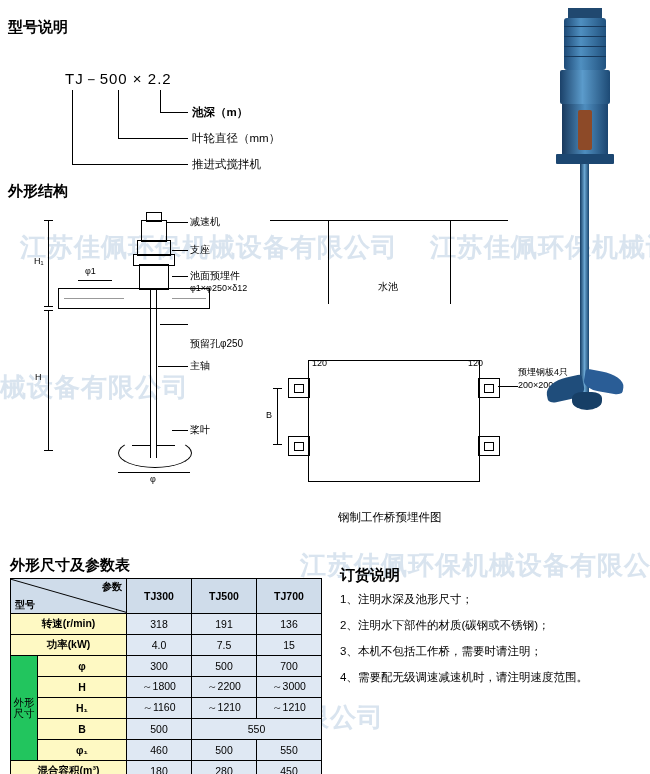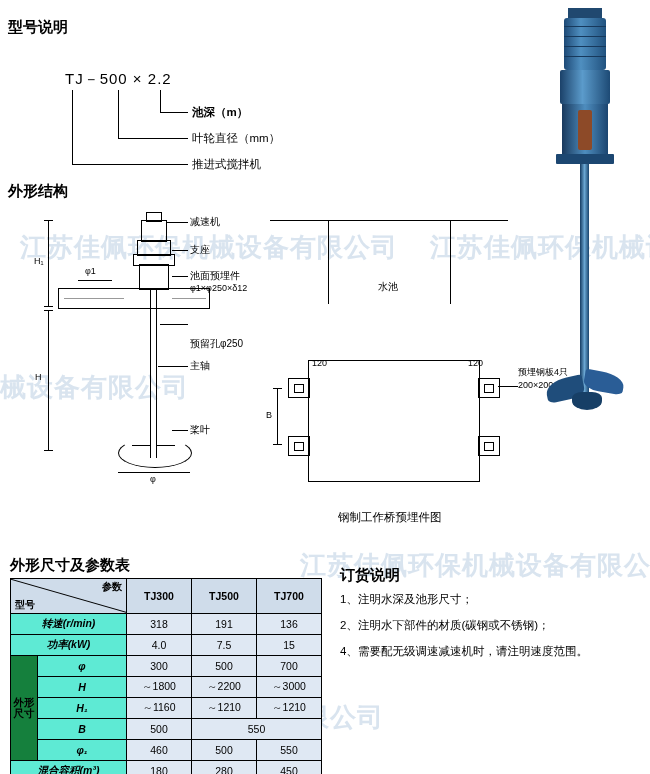--- a/index.html
+++ b/index.html
@@ -47,22 +47,22 @@
   }
   table td,table th{
     border:1px solid #000;
     text-align:center;
     height:20px;
     padding:0 2px;
     background:#dfe8f3;
     font-weight:normal;
   }
   .hdr{background:#cfdcea;font-weight:bold;}
-  .rowlbl{background:#5eead4;font-weight:bold;width:84px;font-style:italic;}
-  .vert{width:22px;background:#15803d;font-weight:bold;line-height:1.05;}
+  .rowlbl{background:#fef9c3;font-weight:bold;width:84px;}
+  .vert{width:22px;background:#22c55e;font-weight:normal;line-height:1.05;}
   
   #order-title{left:340px;top:566px;}
   #order-list{position:absolute;left:340px;top:592px;width:300px;}
   #order-list div{font-size:11.5px;margin-bottom:11px;line-height:1.3;}
   
   #photo{position:absolute;left:520px;top:0;width:130px;height:460px;}
 </style>
 </head>
 <body>
 
@@ -273,14 +273,15 @@
     <td>280</td>
     <td>450</td>
   </tr>
 </tbody>
   </table>
 
 <div class="sec-title" id="order-title">订货说明</div>
 <div id="order-list">
   <div>1、注明水深及池形尺寸；</div>
   <div>2、注明水下部件的材质(碳钢或不锈钢)；</div>
+  <div>3、本机不包括工作桥，需要时请注明；</div>
   <div>4、需要配无级调速减速机时，请注明速度范围。</div>
 </div>
 
 </body></html>

